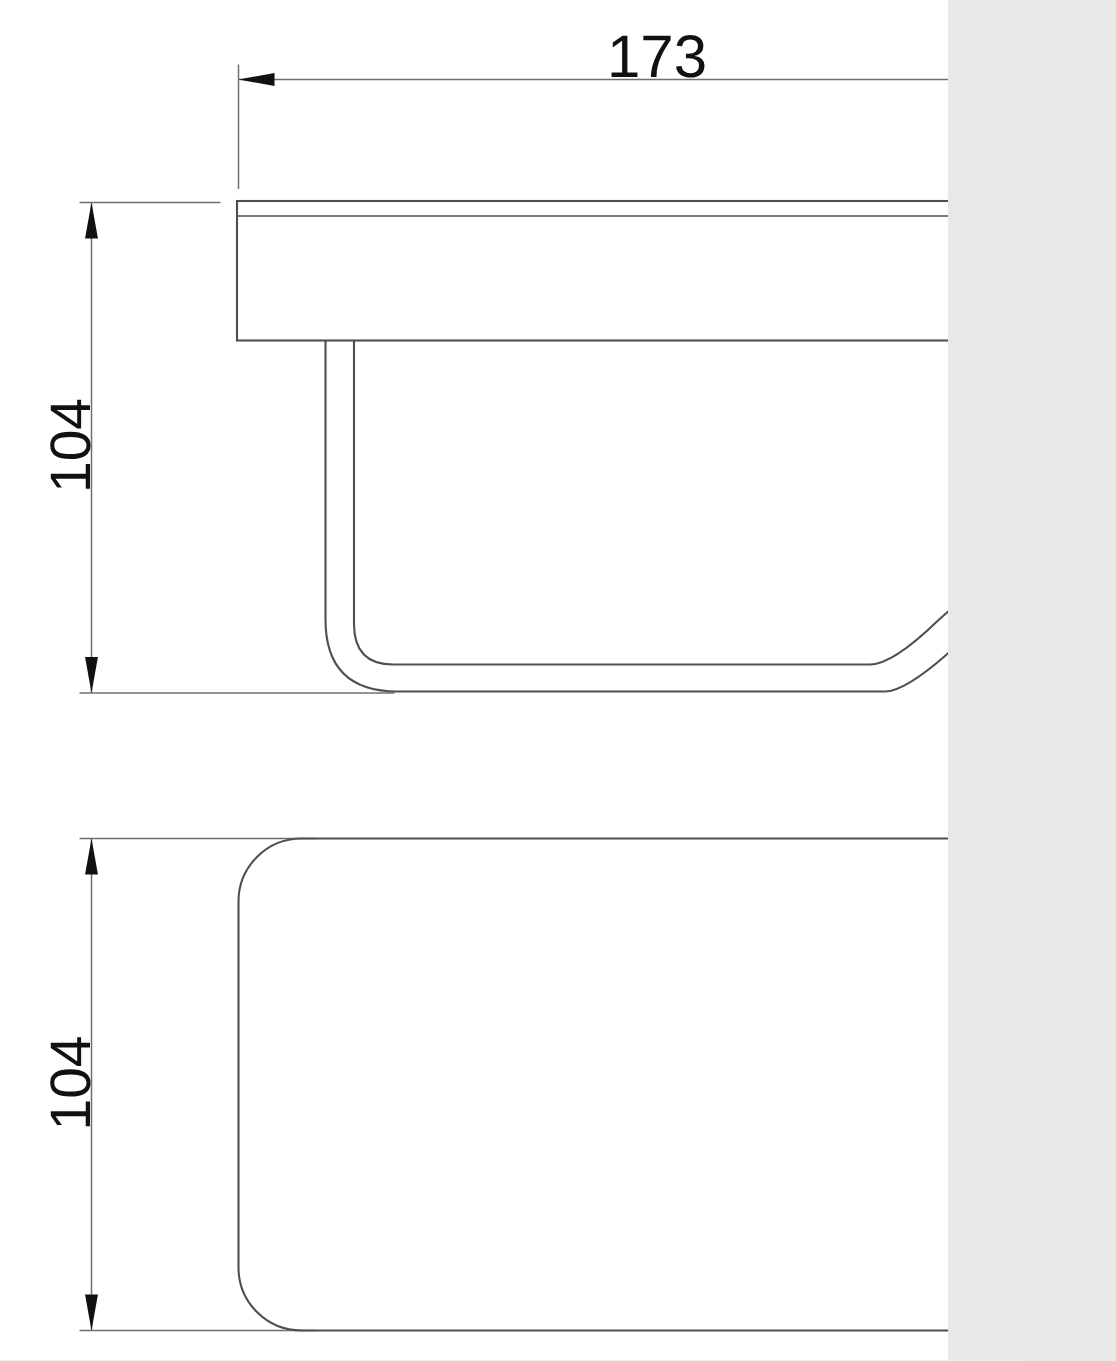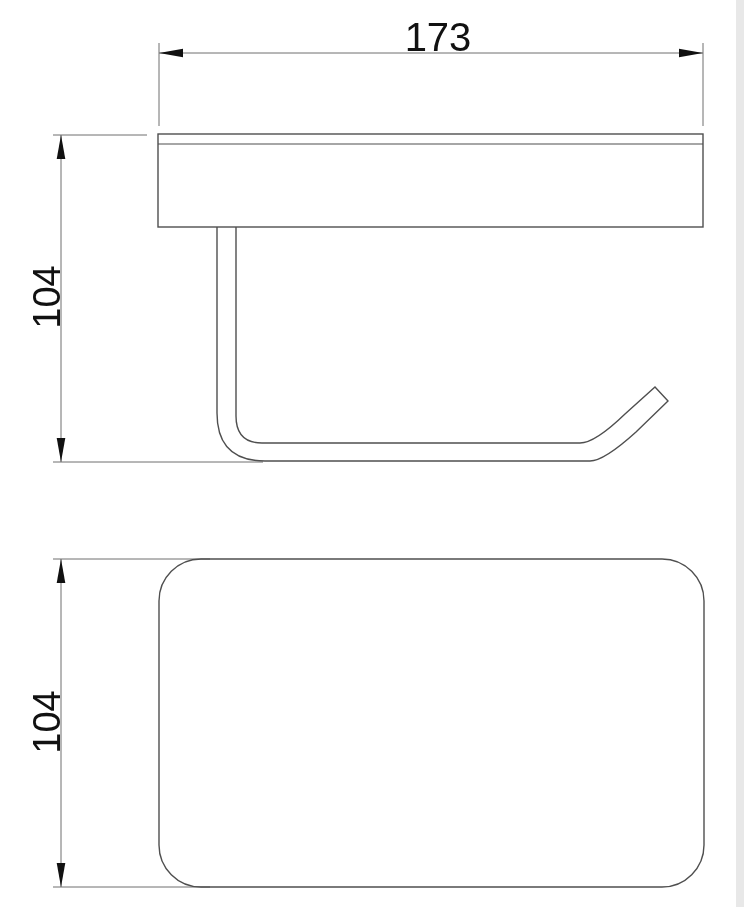--- a/index.html
+++ b/index.html
@@ -5,21 +5,21 @@
   :root{
     --bg:#ffffff;
     --object-line:#4f4f4f;
     --dim-line:#6f6f6f;
     --arrow:#111111;
     --text:#111111;
   }
   html,body{margin:0;padding:0;background:#e8e8e8;}
   .canvas{
     position:relative;
-    width:736px;height:907px;
+    width:632px;height:907px;
     background:var(--bg);
     font-family:"Liberation Sans", sans-serif;
     overflow:hidden;
   }
   svg{display:block;}
   .object-line{stroke:var(--object-line);stroke-width:1.4;fill:none;}
   .inner-line{stroke:var(--object-line);stroke-width:1.1;fill:none;}
   .dim-line{stroke:var(--dim-line);stroke-width:1;fill:none;}
   .ext-line{stroke:var(--dim-line);stroke-width:1;fill:none;}
   .arrow{fill:var(--arrow);stroke:none;}

